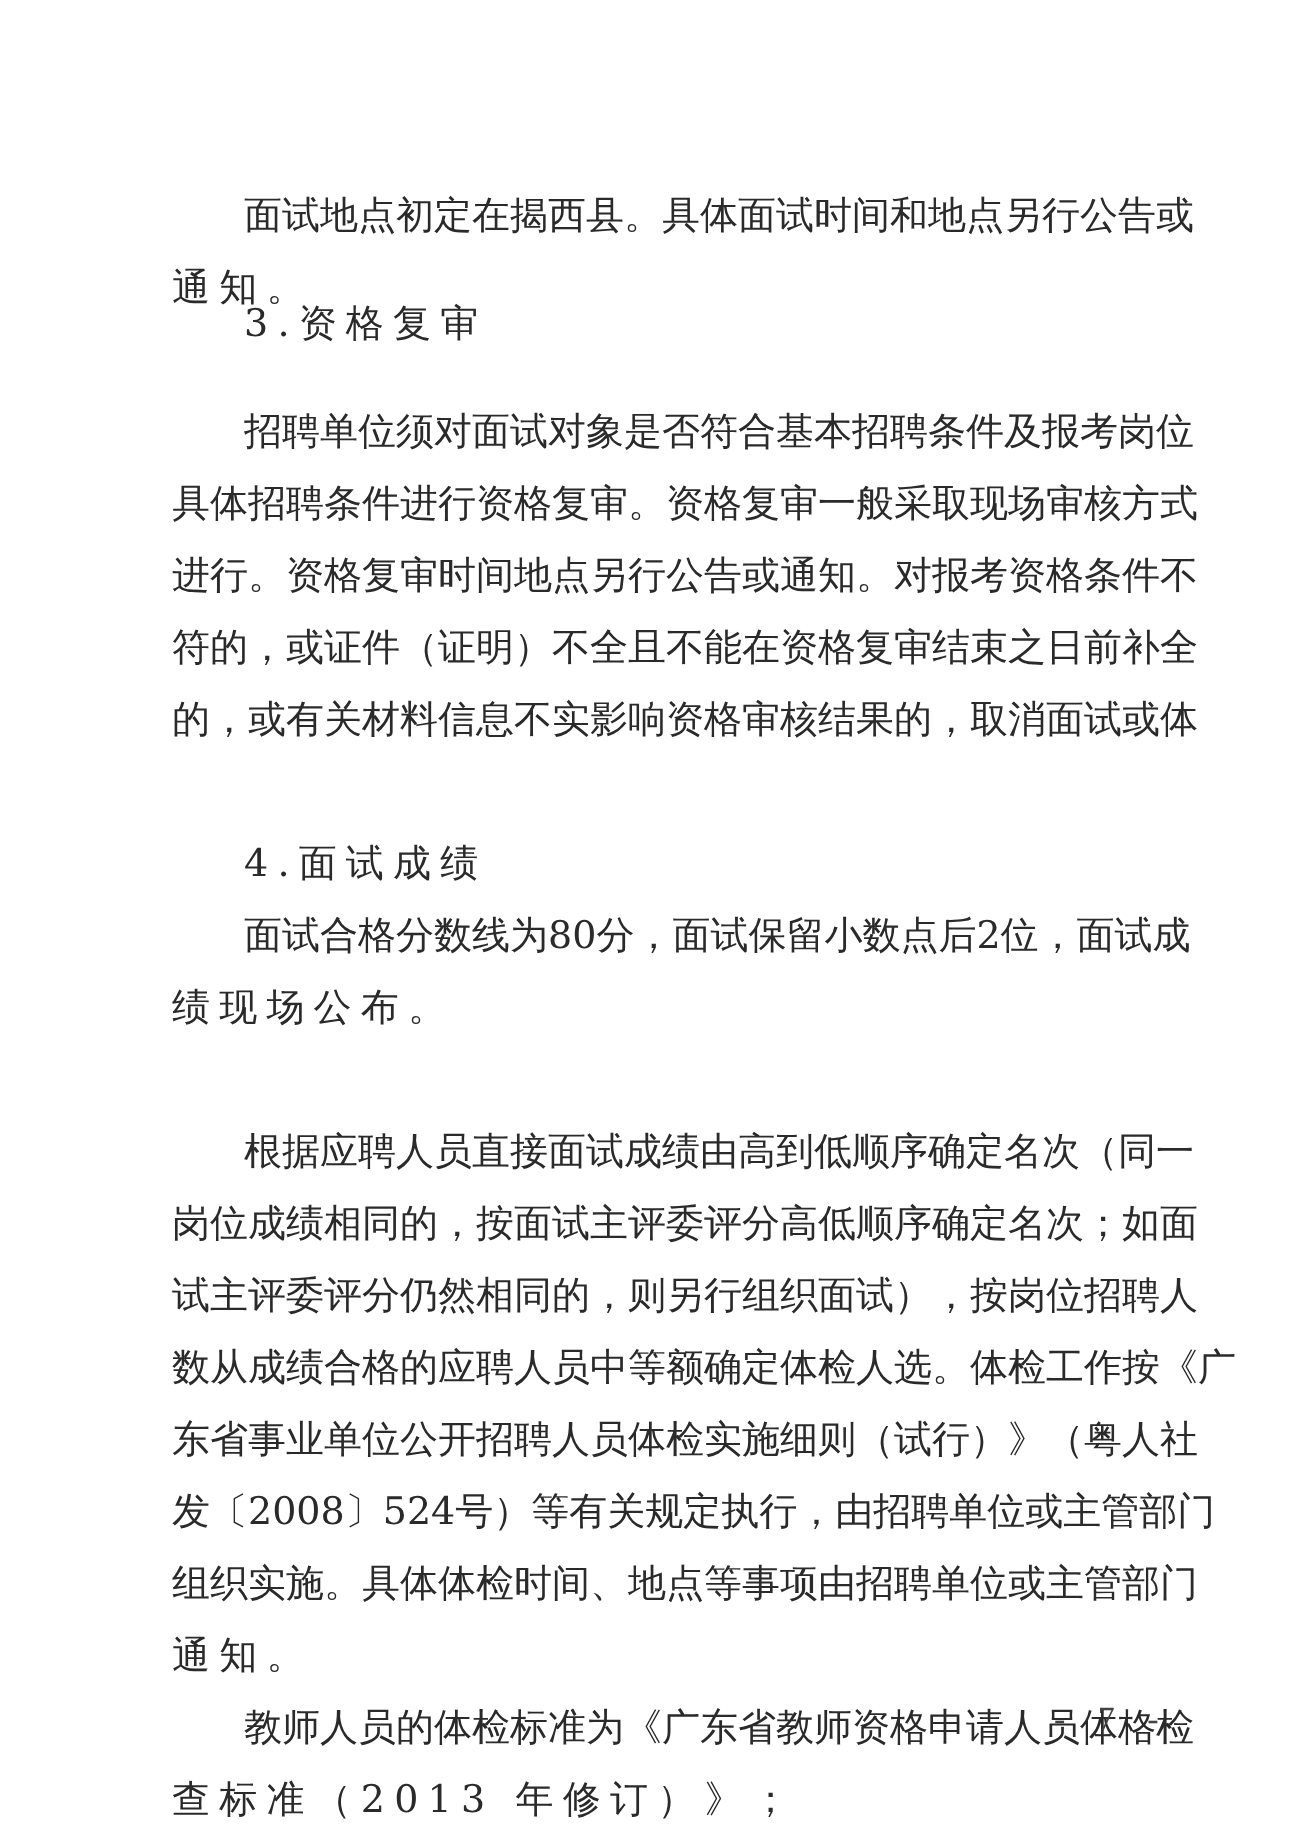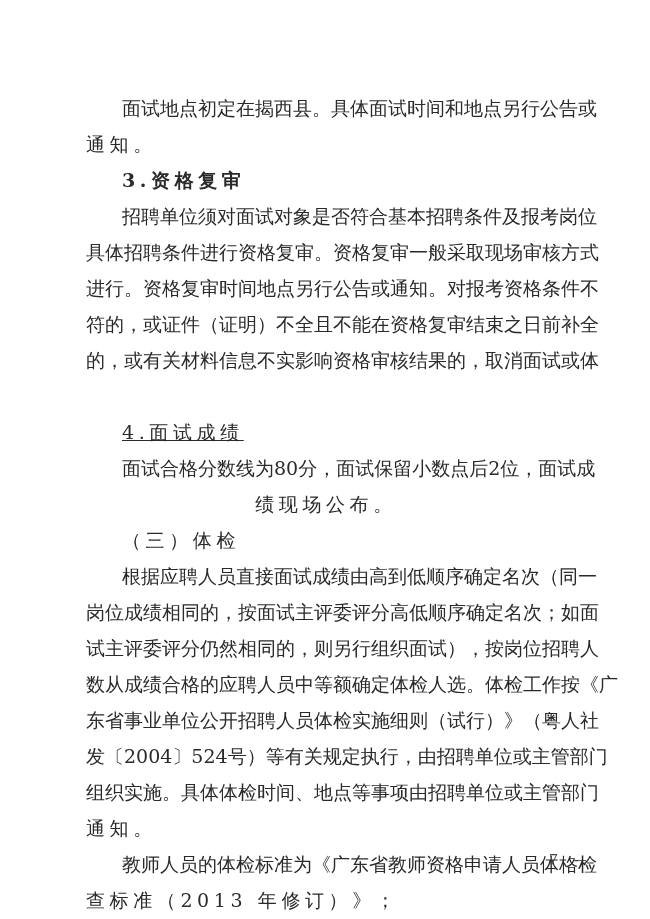--- a/index.html
+++ b/index.html
@@ -38,21 +38,21 @@
       <span>和</span>
       <span>地</span>
       <span>点</span>
       <span>另</span>
       <span>行</span>
       <span>公</span>
       <span>告</span>
       <span>或</span>
     </div>
     <div class="line" style="top: 132px;">通知。</div>
-    <div class="line indent" style="top: 168px; font-weight: bold;">3.资格复审</div>
+    <div class="line indent" style="top: 150px;">3.资格复审</div>
     <div class="line indent just" style="top: 204px;">
       <span>招</span>
       <span>聘</span>
       <span>单</span>
       <span>位</span>
       <span>须</span>
       <span>对</span>
       <span>面</span>
       <span>试</span>
       <span>对</span>
@@ -182,21 +182,21 @@
       <span>果</span>
       <span>的</span>
       <span>，</span>
       <span>取</span>
       <span>消</span>
       <span>面</span>
       <span>试</span>
       <span>或</span>
       <span>体</span>
     </div>
-    <div class="line indent" style="top: 420px; text-decoration: underline;">4.面试成绩</div>
+    <div class="line indent" style="top: 420px;">4.面试成绩</div>
     <div class="line indent just" style="top: 456px;">
       <span>面</span>
       <span>试</span>
       <span>合</span>
       <span>格</span>
       <span>分</span>
       <span>数</span>
       <span>线</span>
       <span>为</span>
       <span>80</span>
@@ -210,22 +210,21 @@
       <span>数</span>
       <span>点</span>
       <span>后</span>
       <span>2</span>
       <span>位</span>
       <span>，</span>
       <span>面</span>
       <span>试</span>
       <span>成</span>
     </div>
-    <div class="line" style="top: 492px; text-align: center;">绩现场公布。</div>
-    <div class="line indent" style="top: 528px;">（三）体检</div>
+    <div class="line" style="top: 492px;">绩现场公布。</div>
     <div class="line indent just" style="top: 564px;">
       <span>根</span>
       <span>据</span>
       <span>应</span>
       <span>聘</span>
       <span>人</span>
       <span>员</span>
       <span>直</span>
       <span>接</span>
       <span>面</span>
@@ -359,21 +358,21 @@
       <span>）</span>
       <span>》</span>
       <span>（</span>
       <span>粤</span>
       <span>人</span>
       <span>社</span>
     </div>
     <div class="line just" style="top: 744px;">
       <span>发</span>
       <span>〔</span>
-      <span>2004</span>
+      <span>2008</span>
       <span>〕</span>
       <span>524</span>
       <span>号</span>
       <span>）</span>
       <span>等</span>
       <span>有</span>
       <span>关</span>
       <span>规</span>
       <span>定</span>
       <span>执</span>

